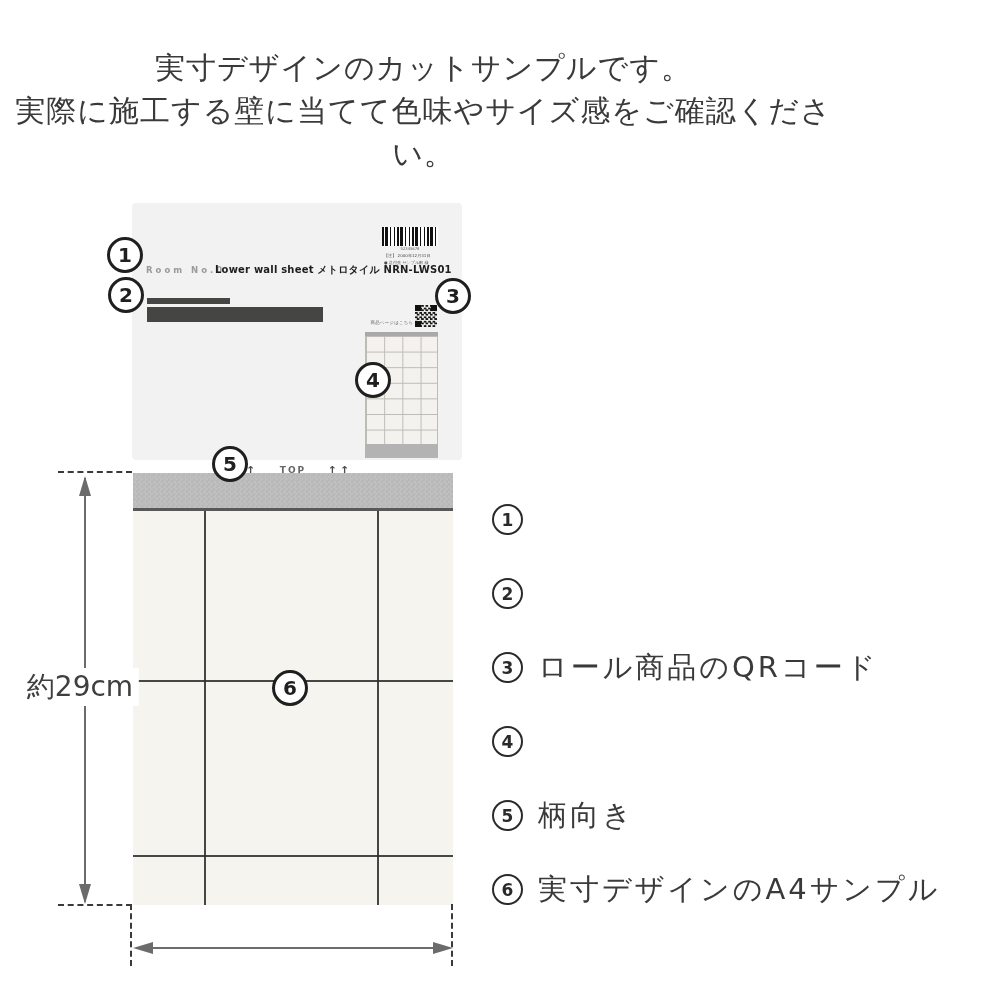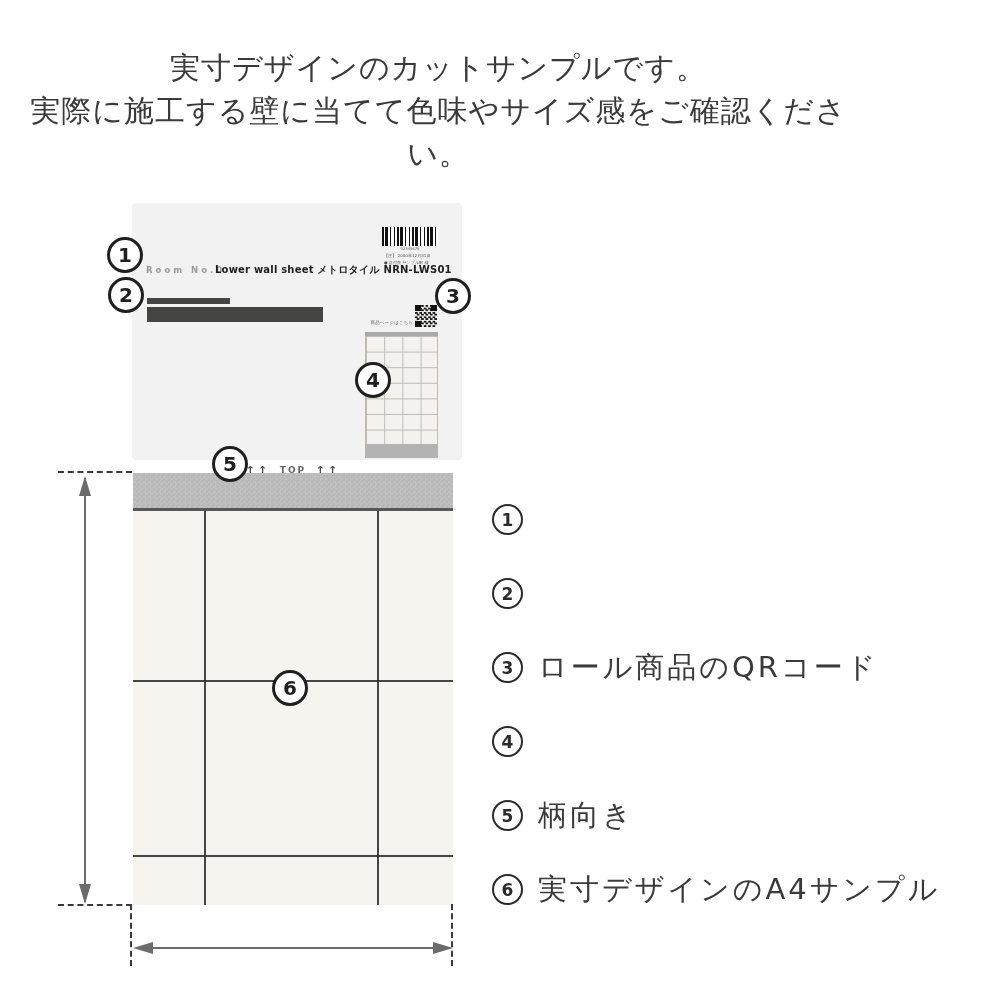--- a/index.html
+++ b/index.html
@@ -1,21 +1,21 @@
 <!DOCTYPE html>
 <html><head>
 <meta charset="utf-8">
 <style>
   html,body{margin:0;padding:0;}
   body{font-family:"DejaVu Sans","Liberation Sans",sans-serif;background:#fff;}
   .stage{position:relative;width:1000px;height:1000px;background:#ffffff;overflow:hidden;}
 
   
   .heading{position:absolute;left:0;top:46px;width:847px;text-align:center;
-    color:#3a3a3a;font-size:30px;line-height:43px;font-weight:500;letter-spacing:1px;padding-left:15px;}
+    color:#3a3a3a;font-size:30px;line-height:43px;font-weight:500;letter-spacing:1px;}
 
   
   .sheet{position:absolute;left:132px;top:203px;width:330px;height:257px;
     background:#f2f2f2;border-radius:4px;}
   .room-label{position:absolute;left:14px;top:62px;font-size:8.5px;font-weight:700;
     letter-spacing:3px;color:#9a9a9a;white-space:nowrap;}
   .product-title{position:absolute;left:83px;top:60px;font-size:10px;font-weight:700;
     color:#1d1d1d;white-space:nowrap;letter-spacing:0.2px;}
   .redact-bar{position:absolute;background:#454543;}
   .bar1{left:15px;top:95px;width:83px;height:6px;}
@@ -44,21 +44,21 @@
     background-image:
       linear-gradient(#bdbbb4 1px,transparent 1px),
       linear-gradient(90deg,#bdbbb4 1px,transparent 1px);
     background-size:18.2px 15.6px;}
   .thumb-botband{height:14px;background:#b3b3b3;}
 
   
   .top-strip{position:absolute;left:133px;top:459px;width:320px;text-align:center;
     color:#4c4c4c;font-weight:700;white-space:nowrap;}
   .top-strip .arr{font-size:11px;letter-spacing:3px;}
-  .top-strip .top-word{font-size:9px;letter-spacing:2px;color:#666;margin:0 4px;position:relative;top:-1px;}
+  .top-strip .top-word{font-size:9px;letter-spacing:2px;color:#666;margin:0 16px;position:relative;top:-1px;}
 
   
   .sample{position:absolute;left:133px;top:473px;width:320px;height:432px;background:#f5f4ef;}
   .sample-band{position:absolute;left:0;top:0;width:320px;height:35px;background:#bcbcbc;
     border-bottom:3px solid #585858;
     background-image:repeating-conic-gradient(#bfbfbf 0 25%,#b8b8b8 0 50%);background-size:5px 5px;}
   .tile-line{position:absolute;background:#2d2d2d;opacity:0.88;}
   .vline1{left:71px;top:38px;width:2px;height:394px;}
   .vline2{left:244px;top:38px;width:2px;height:394px;}
   .hline1{left:0;top:207px;width:320px;height:2px;}
@@ -143,20 +143,21 @@
   </div>
 
   <div class="dash-h dash-top"></div>
   <div class="dash-h dash-bot-left-h"></div>
   <div class="dash-v dash-bot-left-v"></div>
   <div class="dash-v dash-bot-right-v"></div>
 
   <div class="dim-line-v"></div>
   <div class="tri tri-up"></div>
   <div class="tri tri-down"></div>
+  <div class="dim-label dim-h-label">約29cm</div>
 
   <div class="dim-line-h"></div>
   <div class="tri tri-left"></div>
   <div class="tri tri-right"></div>
 
   <div class="callout" style="left:107px;top:237px;">1</div>
   <div class="callout" style="left:108px;top:277px;">2</div>
   <div class="callout" style="left:435px;top:278px;">3</div>
   <div class="callout" style="left:355px;top:362px;">4</div>
   <div class="callout" style="left:212px;top:446px;">5</div>

